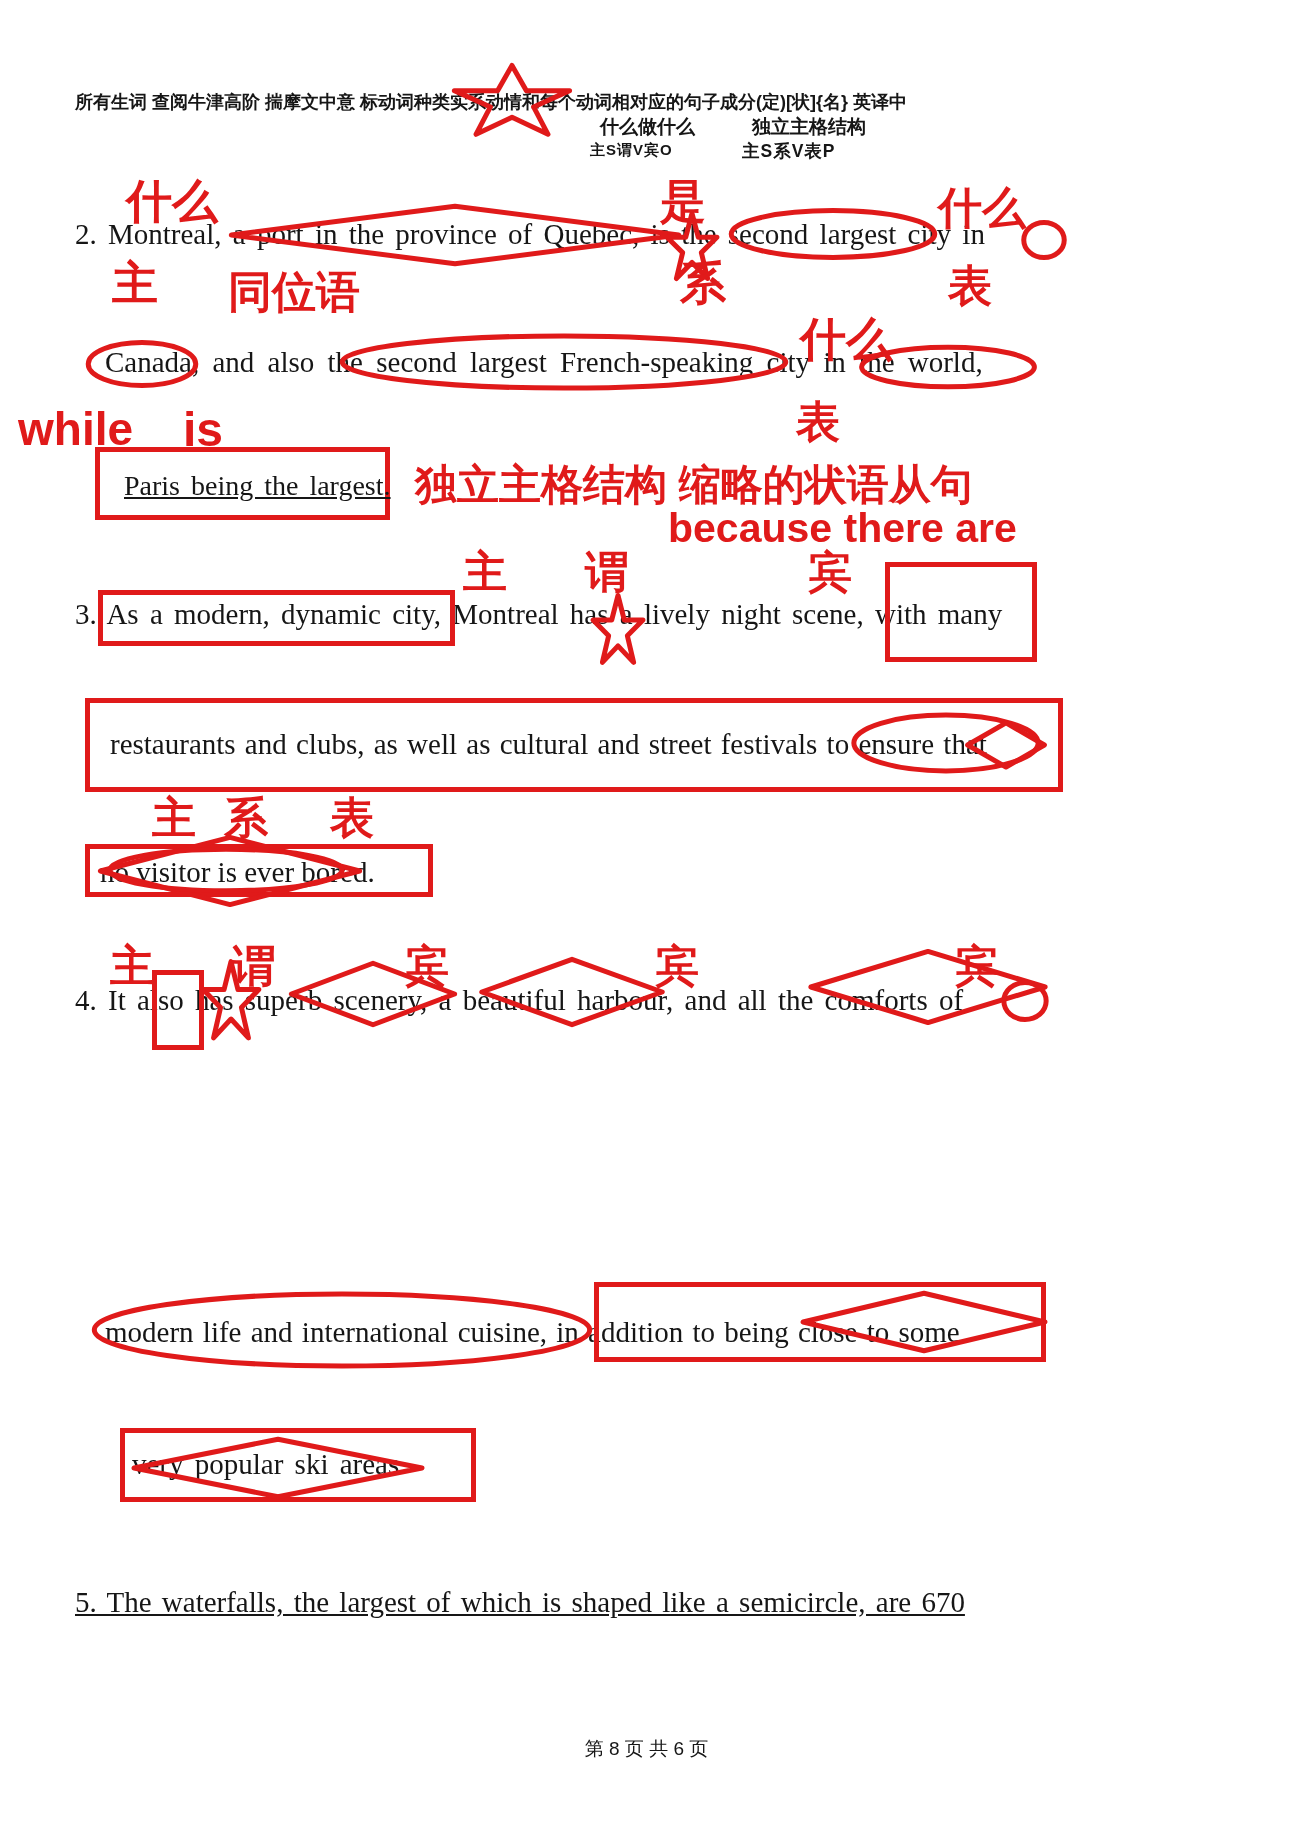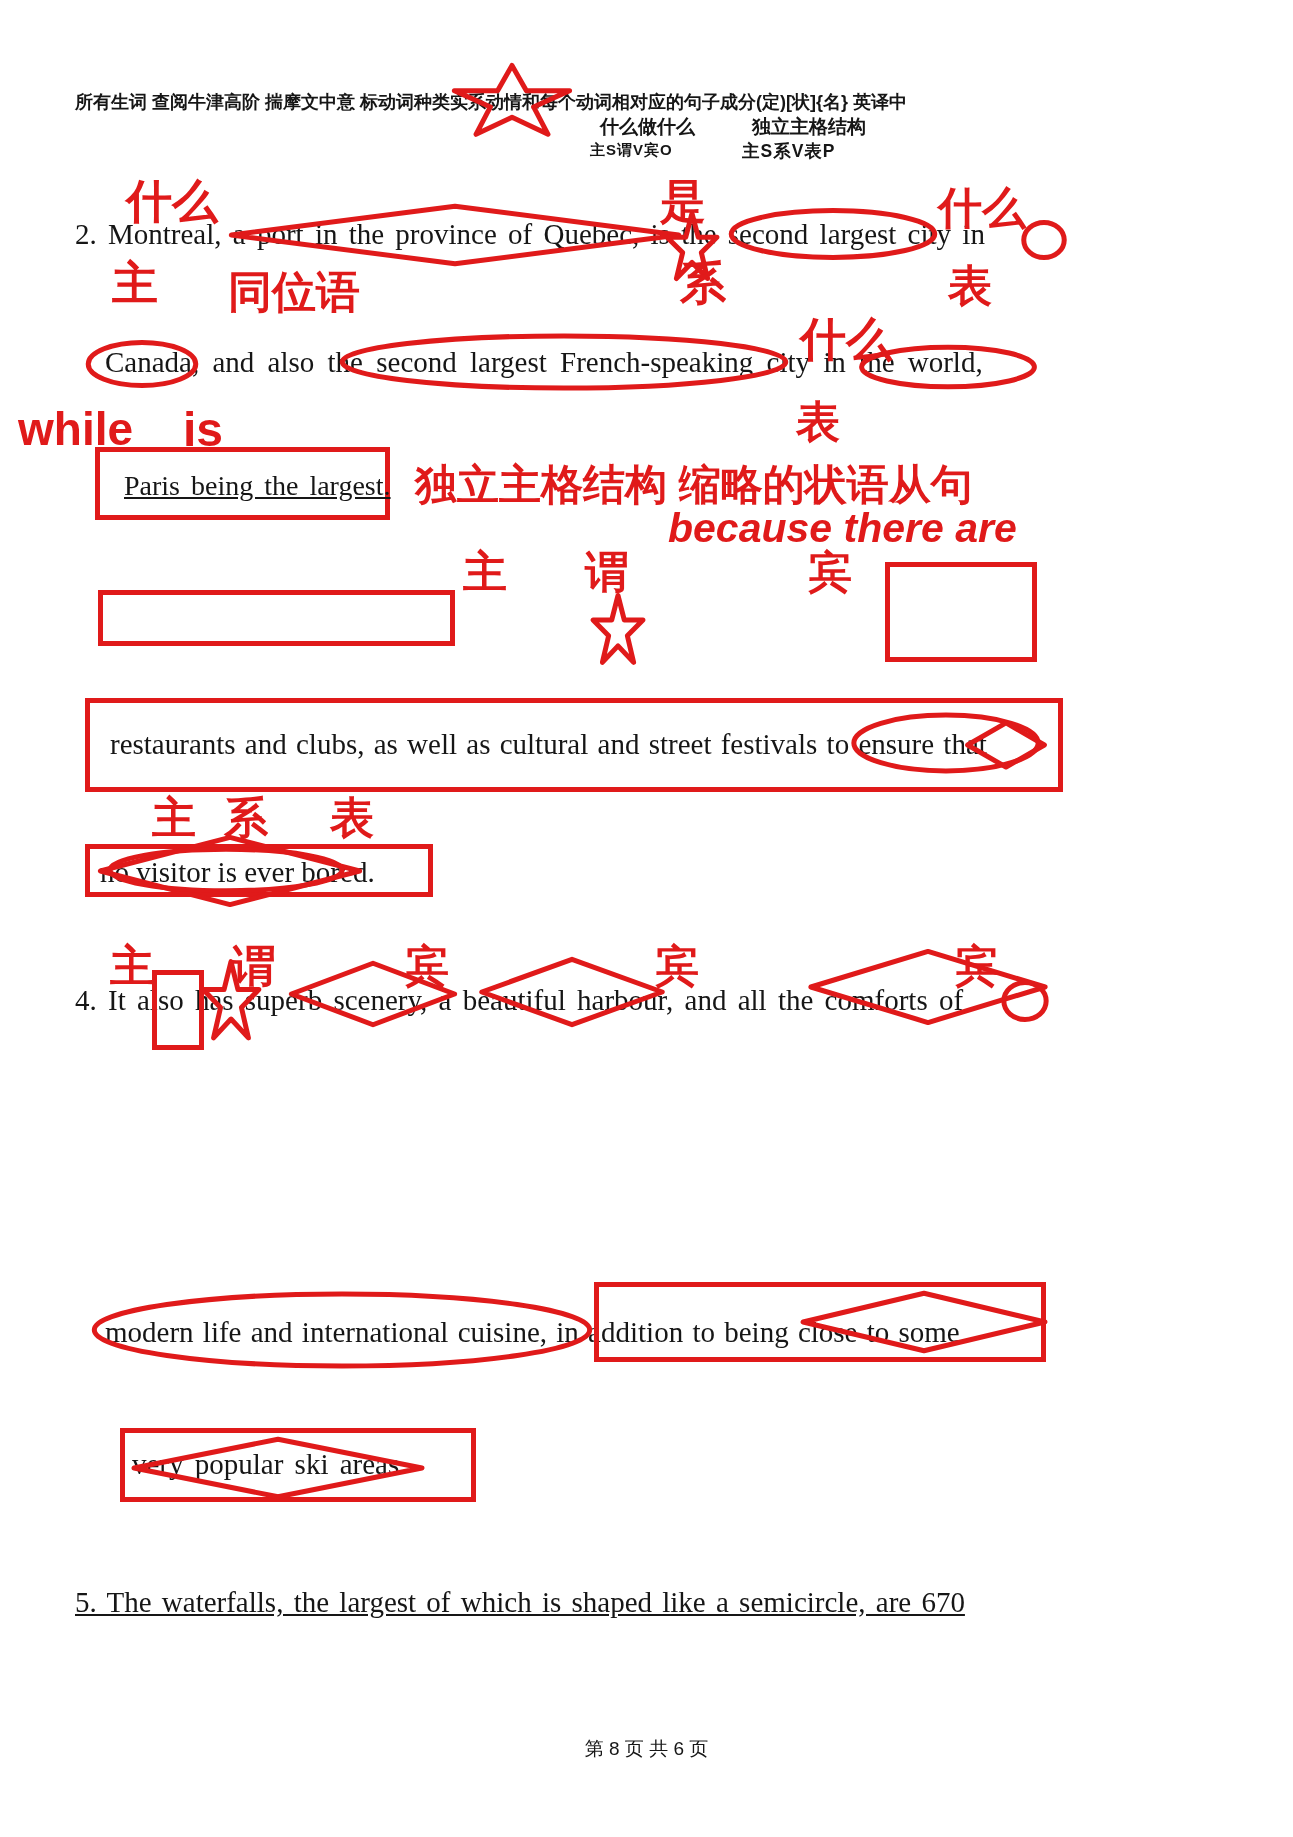--- a/index.html
+++ b/index.html
@@ -96,25 +96,26 @@
       </svg>
   </div>
   <div class="note" style="left:800px; top:316px; font-size:46px;">什么</div>
   <div class="note" style="left:796px; top:400px; font-size:44px;">表</div>
 
   <div class="note" style="left:18px; top:406px; font-size:46px;">while</div>
   <div class="note" style="left:183px; top:406px; font-size:48px;">is</div>
   <div class="rbox" style="left:95px; top:447px; width:295px; height:73px;"></div>
   <div class="en" style="left:124px; top:470px; font-size:28px;text-decoration:underline;">Paris being the largest.</div>
   <div class="note" style="left:415px; top:464px; font-size:42px;">独立主格结构 缩略的状语从句</div>
-  <div class="note" style="left:668px; top:508px; font-size:41px;font-style:italic;">because there are</div>
+  <div class="note" style="left:668px; top:508px; font-size:41px;">because there are</div>
 
   <div class="note" style="left:463px; top:550px; font-size:44px;">主</div>
   <div class="note" style="left:585px; top:550px; font-size:44px;">谓</div>
   <div class="note" style="left:808px; top:550px; font-size:44px;">宾</div>
+  <div class="en" style="left:75px; top:598px;">3. As a modern, dynamic city, Montreal has a lively night scene, with many</div>
   <div class="rbox" style="left:98px; top:590px; width:357px; height:56px;"></div>
   <div class="shape" style="left:592px; top:594px; width:52px; height:72px;">
     <svg viewBox="0 0 100 100" preserveAspectRatio="none">
         <polygon points="50,2 62,36 98,36 68,58 80,95 50,72 20,95 32,58 2,36 38,36"></polygon>
       </svg>
   </div>
   <div class="rbox" style="left:885px; top:562px; width:152px; height:100px;"></div>
 
   <div class="rbox" style="left:85px; top:698px; width:978px; height:94px;"></div>
   <div class="en" style="left:110px; top:728px; word-spacing:2px;">restaurants and clubs, as well as cultural and street festivals to ensure that</div>

